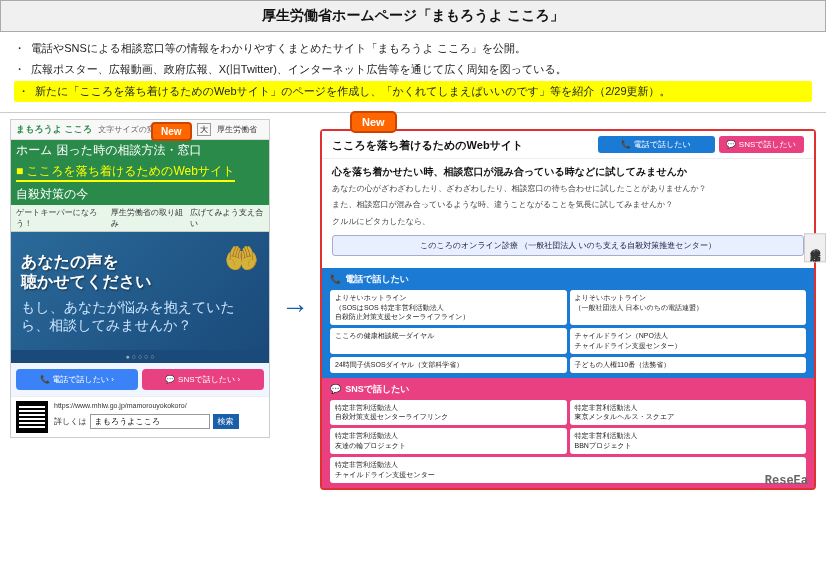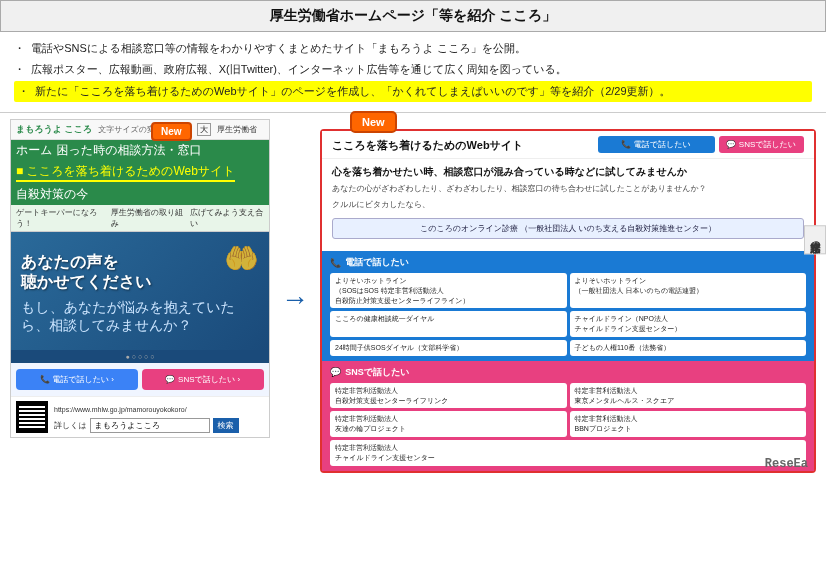--- a/index.html
+++ b/index.html
@@ -196,21 +196,21 @@
       font-size: 8px;
       border-radius: 4px;
       text-align: center;
       cursor: pointer;
     }
 
     .mockup-qr {
       padding: 4px 5px;
       display: flex;
       gap: 6px;
-      align-items: flex-end;
+      align-items: flex-start;
       border-top: 1px solid #eee;
     }
 
     .qr-box {
       width: 32px;
       height: 32px;
       background: #000;
       flex-shrink: 0;
       position: relative;
     }
@@ -478,21 +478,21 @@
       position: relative;
     }
 
   </style>
 </head>
 <body>
 
 <div class="wrapper">
 
   <div class="page-header">
-    <span>厚生労働省ホームページ「等を紹介 こころ」</span>
+    <span>厚生労働省ホームページ「まもろうよ こころ」</span>
   </div>
 
   <div class="bullets-section">
     <div class="bullet-item">
       <span class="bullet-dot">・</span>
       <span>
         電話やSNSによる相談窓口等の情報をわかりやすくまとめたサイト<span class="highlight-bold">「まもろうよ こころ」</span>を公開。
       </span>
     </div>
     <div class="bullet-item">
@@ -581,20 +581,21 @@
           <span class="right-box-title">こころを落ち着けるためのWebサイト</span>
           <div class="right-box-actions">
             <button class="action-btn-phone">📞 電話で話したい</button>
             <button class="action-btn-sns">💬 SNSで話したい</button>
           </div>
         </div>
 
         <div class="right-box-content">
           <div class="right-box-subtitle">心を落ち着かせたい時、相談窓口が混み合っている時などに試してみませんか</div>
           <div class="right-box-text">あなたの心がざわざわしたり、ざわざわしたり、相談窓口の待ち合わせに試したことがありませんか？</div>
+          <div class="right-box-text">また、相談窓口が混み合っているような時、違うことながることを気長に試してみませんか？</div>
           <div class="right-box-text">クルルにビタカしたなら、</div>
           <div class="right-box-buttons">
             <button class="mini-btn-blue">このころのオンライン診療
 （一般社団法人 いのち支える自殺対策推進センター）</button>
           </div>
         </div>
 
         <div class="phone-section">
           <div class="phone-section-title">
             <span>📞</span>

